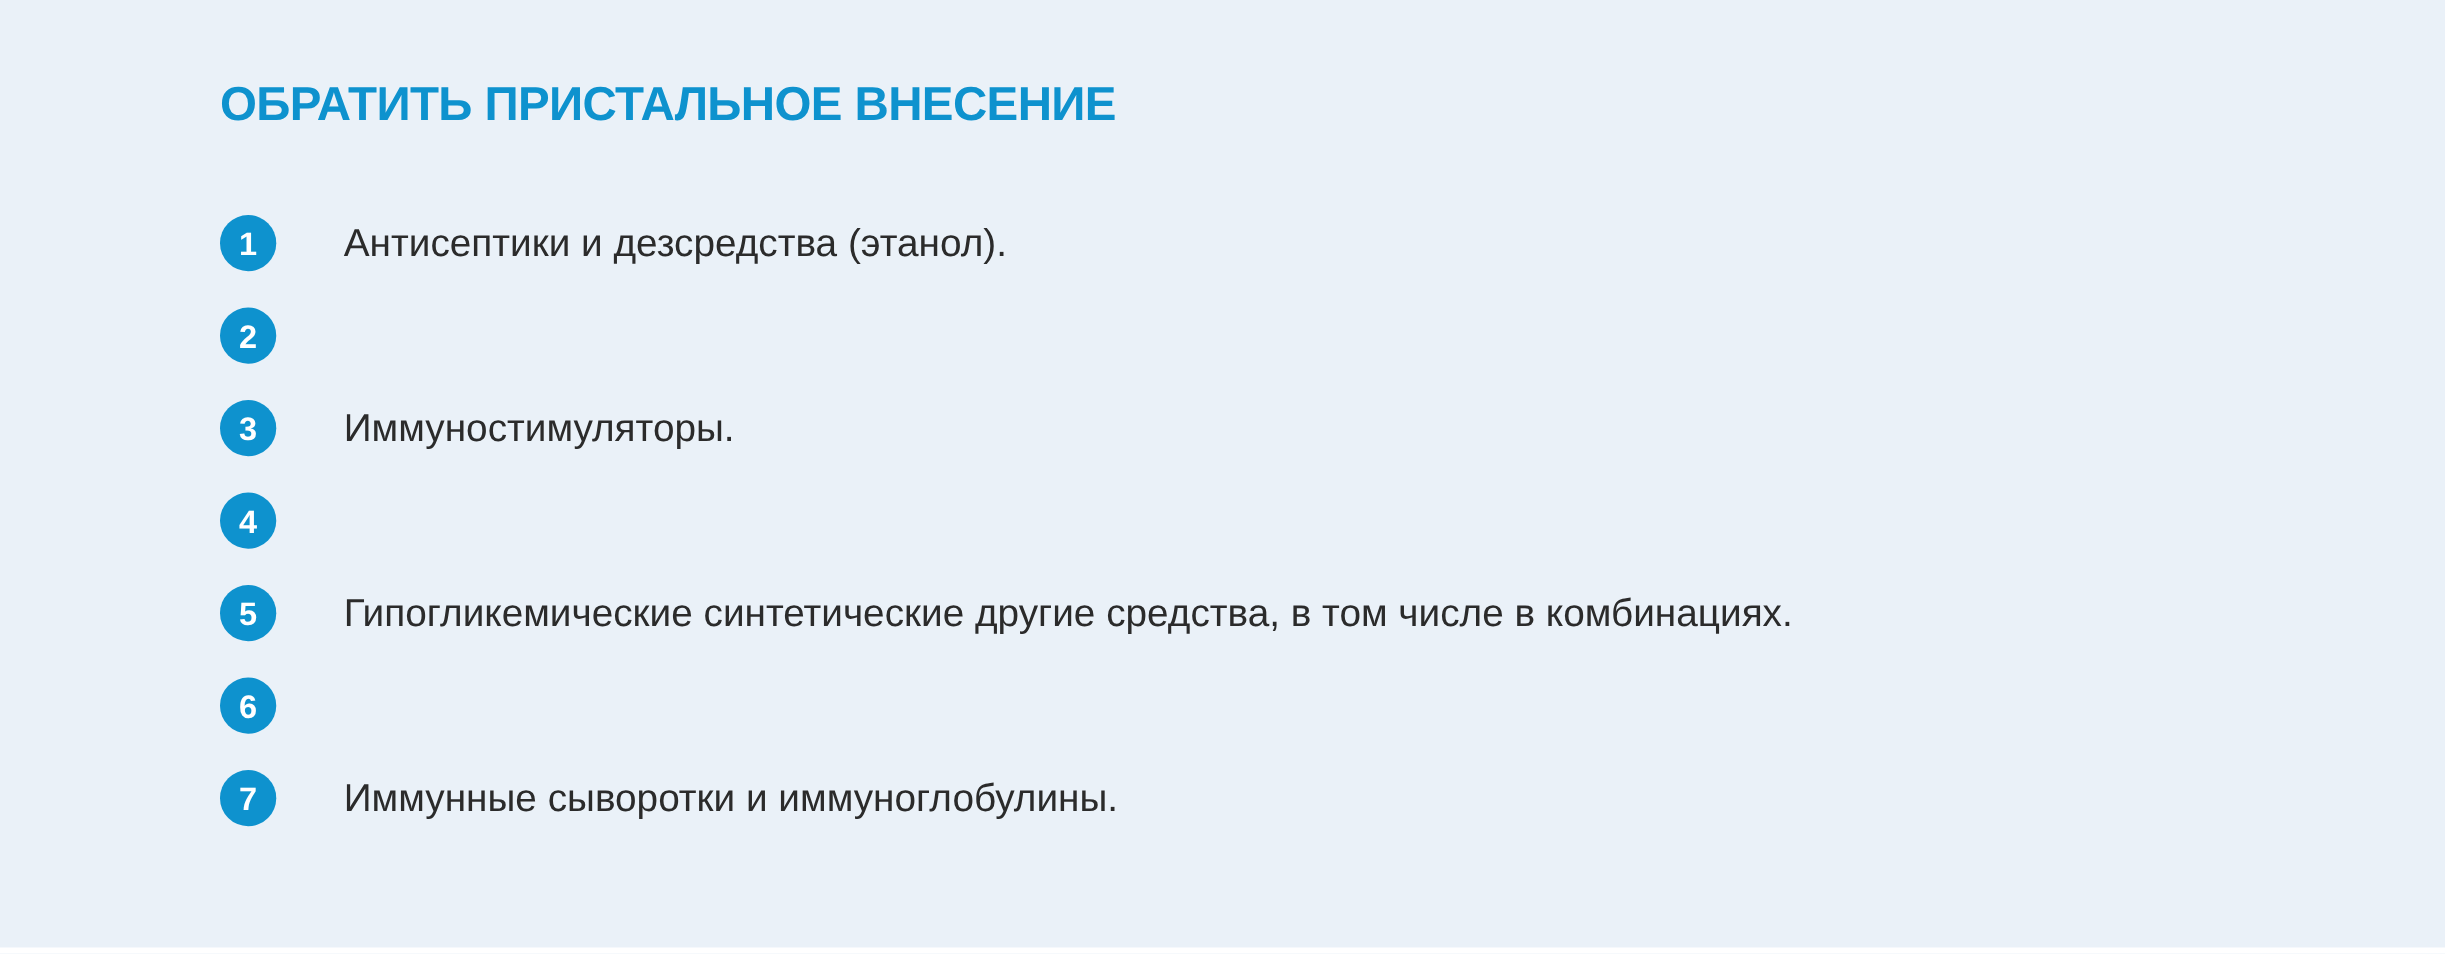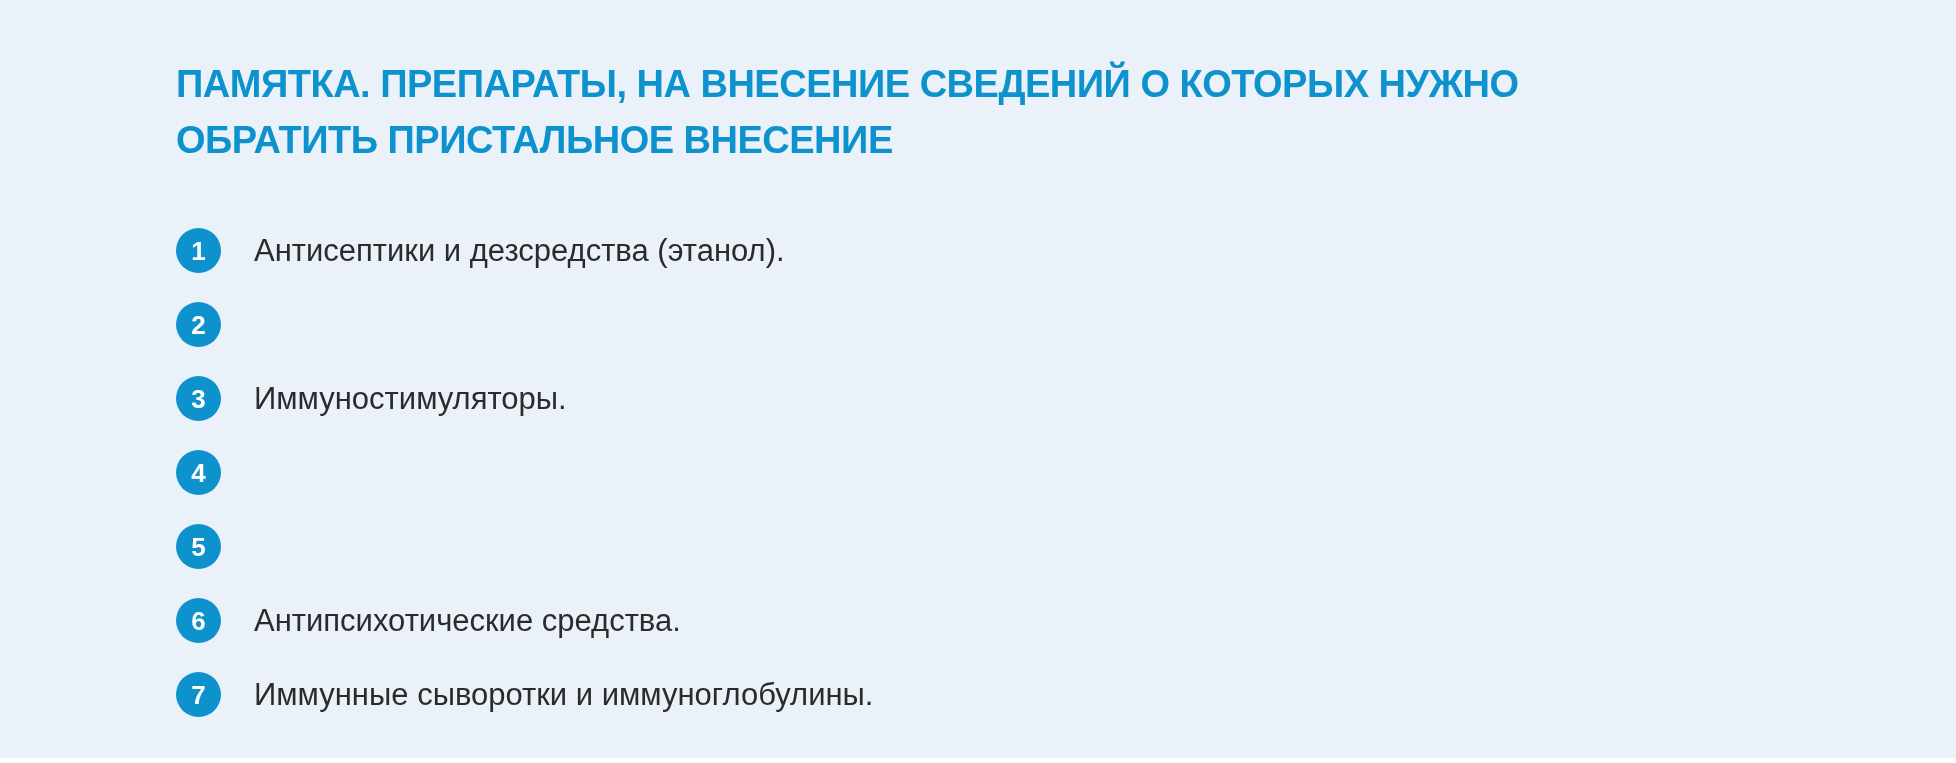--- a/index.html
+++ b/index.html
@@ -47,40 +47,39 @@
     background:var(--accent);
     color:var(--badge-text);
     font-size:26px;
     font-weight:700;
     display:flex;
     align-items:center;
     justify-content:center;
     line-height:1;
   }
   .item-text{
-    margin-left:33px;
+    margin-left:54px;
     color:var(--text);
     font-size:31px;
     line-height:1.2;
   }
   .bottom-strip{
     position:absolute;
     left:0;
     bottom:0;
     width:100%;
     height:5px;
     background:var(--strip);
   }
 </style>
 </head>
 <body>
 
 <main class="memo-card">
   <h1 class="memo-title">
-    <span class="title-line">ПАМЯТКА. ПРЕПАРАТЫ, НА ВНЕСЕНИЕ СВЕДЕНИЙ О КОТОРЫХ НУЖНО</span>
     <span class="title-line">ОБРАТИТЬ ПРИСТАЛЬНОЕ ВНЕСЕНИЕ</span>
   </h1>
 
   <ul class="memo-list">
   <li class="memo-item">
     <span class="num-badge">1</span>
     <span class="item-text">Антисептики и дезсредства (этанол).</span>
   </li>
 
   <li class="memo-item">
@@ -91,25 +90,25 @@
     <span class="num-badge">3</span>
     <span class="item-text">Иммуностимуляторы.</span>
   </li>
 
   <li class="memo-item">
     <span class="num-badge">4</span>
   </li>
 
   <li class="memo-item">
     <span class="num-badge">5</span>
+    <span class="item-text">Гипогликемические синтетические другие средства, в том числе в комбинациях.</span>
   </li>
 
   <li class="memo-item">
     <span class="num-badge">6</span>
-    <span class="item-text">Антипсихотические средства.</span>
   </li>
 
   <li class="memo-item">
     <span class="num-badge">7</span>
     <span class="item-text">Иммунные сыворотки и иммуноглобулины.</span>
   </li>
 </ul>
 </main>
 
 <div class="bottom-strip"></div>

